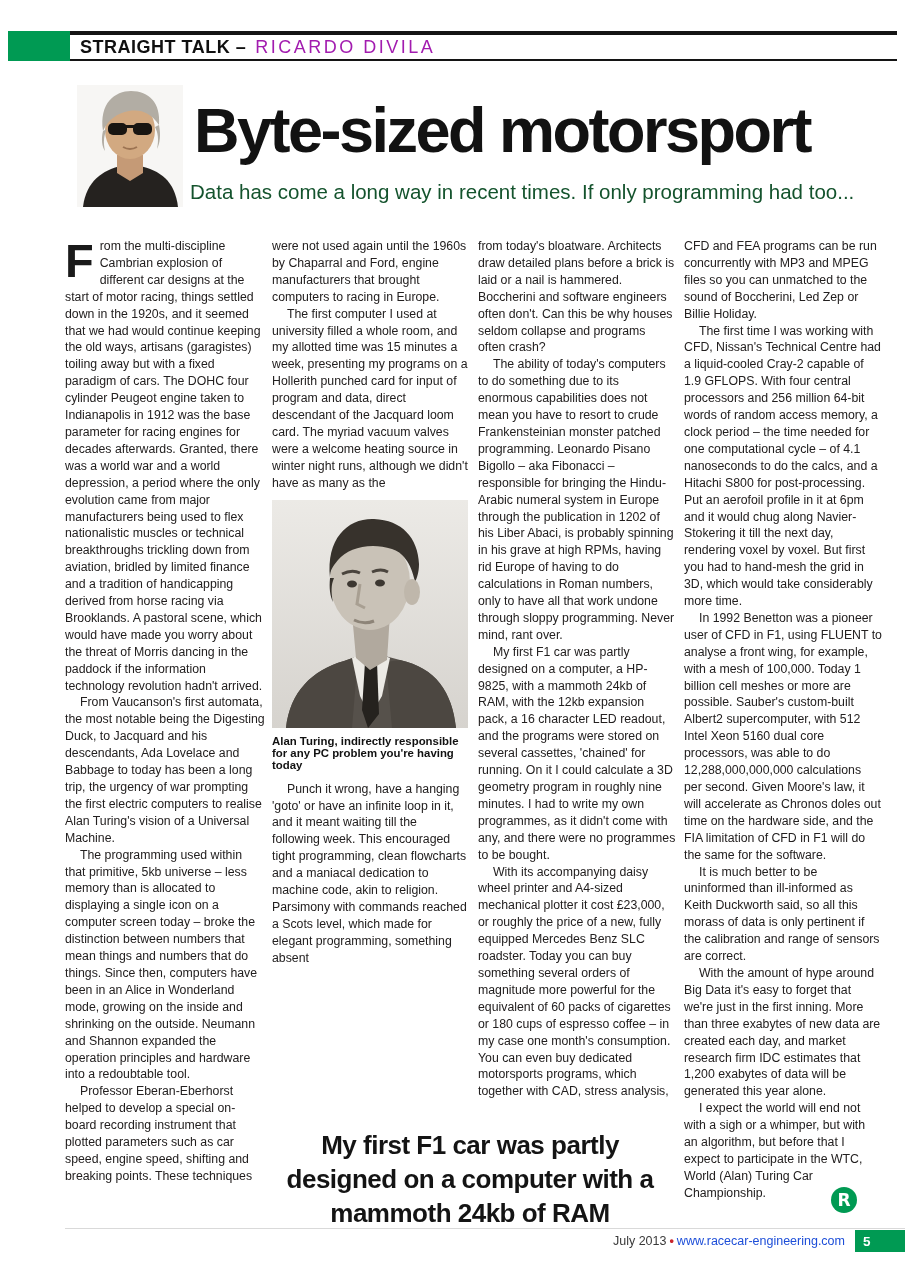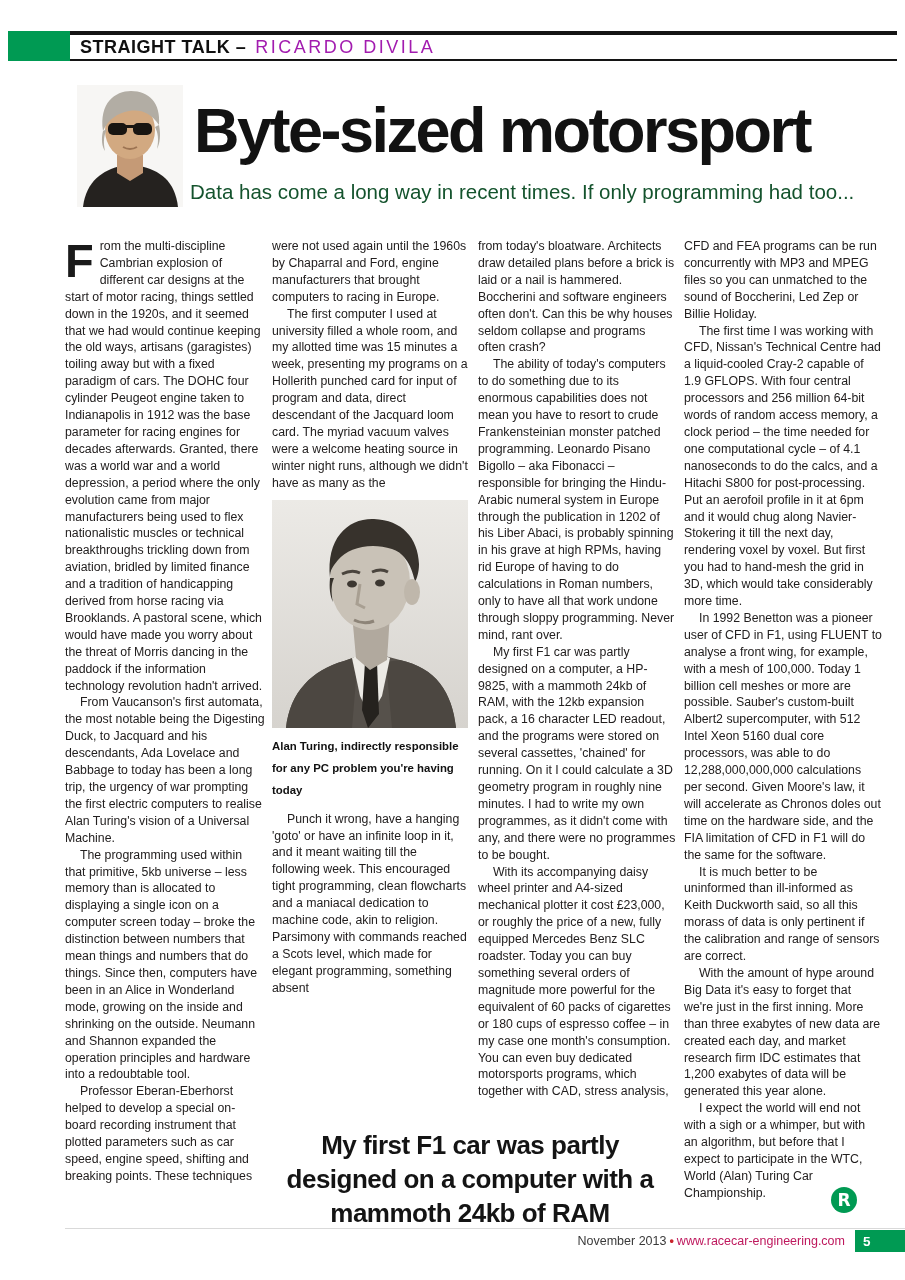--- a/index.html
+++ b/index.html
@@ -32,32 +32,32 @@
   #col1{left:65px;width:200px;height:1012px;}
   #col2{left:272px;width:196px;height:892px;}
   #col3{left:478px;width:198px;height:880px;}
   #col4{left:684px;width:198px;height:1012px;}
   .para{margin:0;}
   .para.indent{text-indent:15px;}
   .dropcap{float:left;font-size:47px;line-height:40px;font-weight:600;padding:3px 6px 0 0;color:#1a1a1a;}
 
   figure.turing{margin:8px 0 10px 0;}
   figure.turing svg{display:block;}
-  figure.turing figcaption{font-weight:700;font-size:11.4px;line-height:22px;margin-top:7px;color:#111;}
+  figure.turing figcaption{font-weight:700;font-size:11.4px;line-height:12px;margin-top:7px;color:#111;}
 
   
   .pullquote{position:absolute;left:260px;top:1128px;width:420px;text-align:center;
     font-weight:700;font-size:26px;line-height:34px;letter-spacing:-.5px;color:#141414;}
   .pullquote div{white-space:nowrap;}
 
   
   .footer-rule{position:absolute;left:65px;top:1228px;width:840px;height:1px;background:#d9d9d9;}
   .footer-text{position:absolute;left:0;top:1234px;width:845px;text-align:right;font-size:12.5px;color:#3a3a3a;}
   .footer-bullet{color:var(--red);font-weight:700;padding:0 3px;}
-  .footer-url{color:#be185d;text-decoration:none;}
+  .footer-url{color:#1d4ed8;text-decoration:none;}
   .page-num-box{position:absolute;left:855px;top:1230px;width:50px;height:22px;background:var(--green);
     color:#fff;font-weight:700;font-size:13.5px;display:flex;align-items:center;padding-left:8px;box-sizing:border-box;}
   .r-logo{position:absolute;left:831px;top:1187px;width:26px;height:26px;border-radius:50%;background:var(--green);
     color:#fff;font-weight:800;font-size:17px;display:flex;align-items:center;justify-content:center;
     font-family:"DejaVu Sans",sans-serif;}
 </style>
 </head>
 <body>
 
 <div class="page">
@@ -152,19 +152,19 @@
   <div class="pullquote">
     <div>My first F1 car was partly</div>
     <div>designed on a computer with a</div>
     <div>mammoth 24kb of RAM</div>
   </div>
 
   <div class="r-logo">R</div>
 
   <div class="footer-rule"></div>
   <div class="footer-text">
-    <span>November 2013</span><span class="footer-bullet">•</span><a class="footer-url" href="#">www.racecar-engineering.com</a>
+    <span>July 2013</span><span class="footer-bullet">•</span><a class="footer-url" href="#">www.racecar-engineering.com</a>
   </div>
   <div class="page-num-box">
     <span>5</span>
   </div>
 
 </div>
 
 </body></html>

